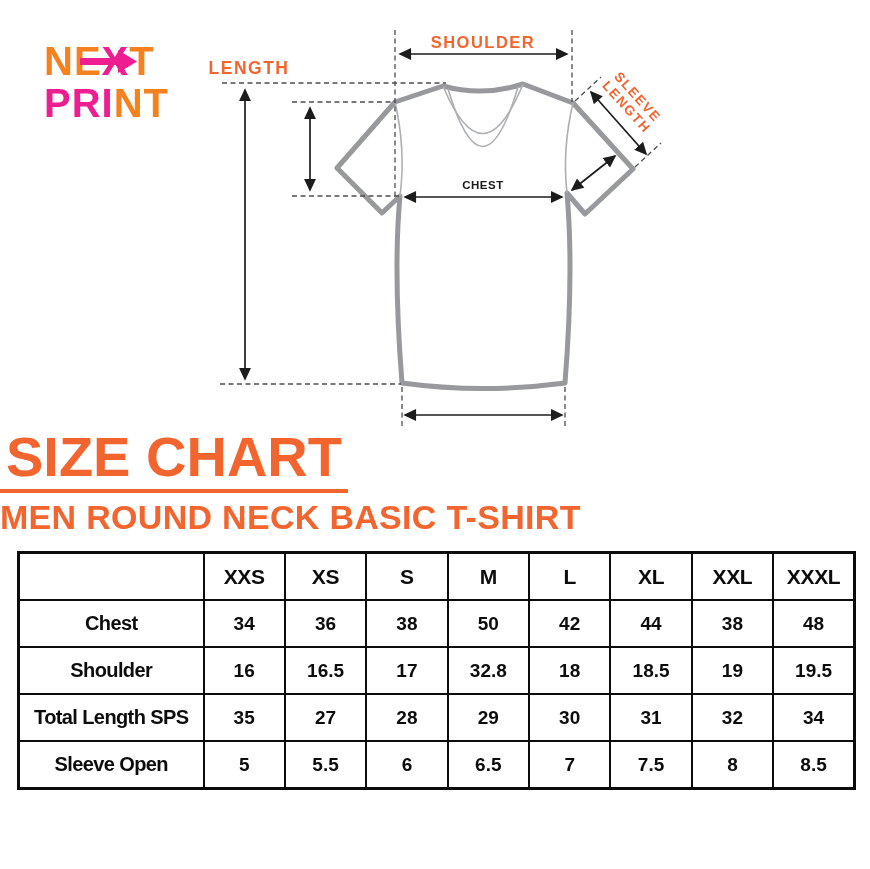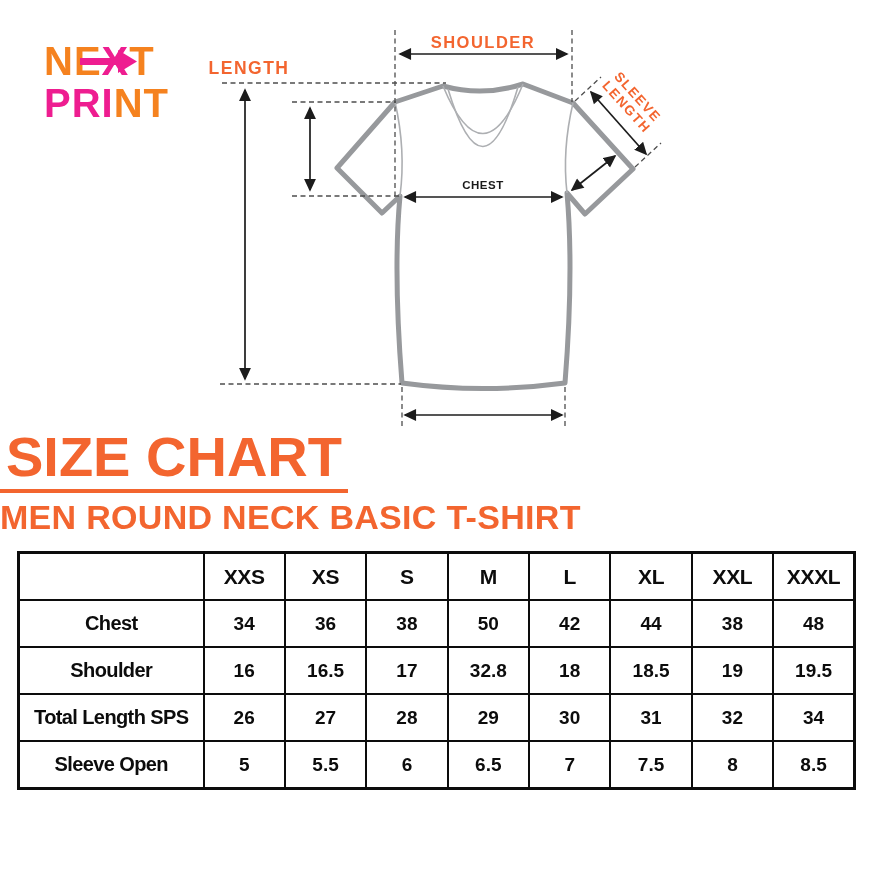--- a/index.html
+++ b/index.html
@@ -155,21 +155,21 @@
             <td>16.5</td>
             <td>17</td>
             <td>32.8</td>
             <td>18</td>
             <td>18.5</td>
             <td>19</td>
             <td>19.5</td>
           </tr>
           <tr>
             <th class="row-label">Total Length SPS</th>
-            <td>26</td>
+            <td>35</td>
             <td>27</td>
             <td>28</td>
             <td>29</td>
             <td>30</td>
             <td>31</td>
             <td>32</td>
             <td>34</td>
           </tr>
           <tr>
             <th class="row-label">Sleeve Open</th>

